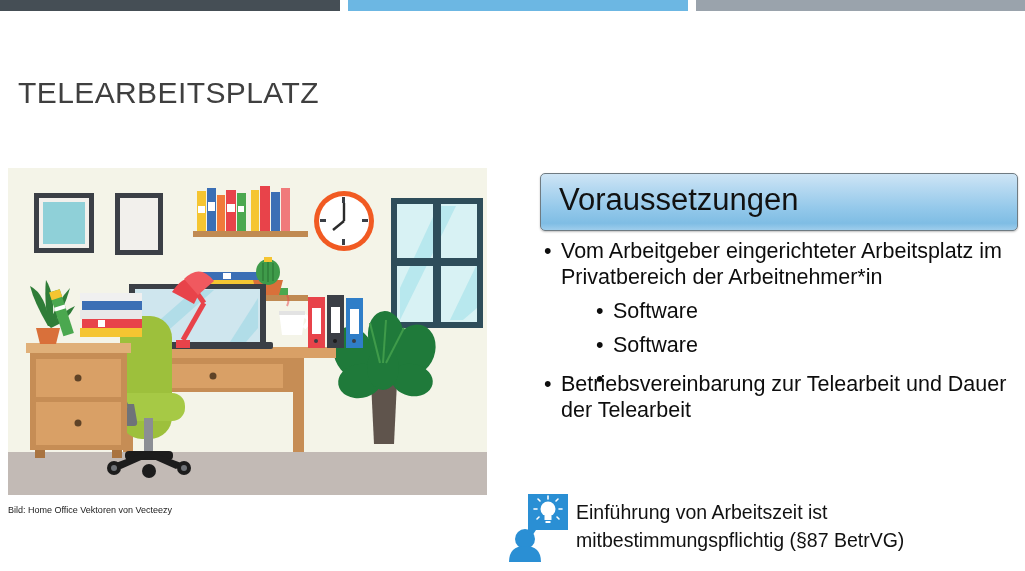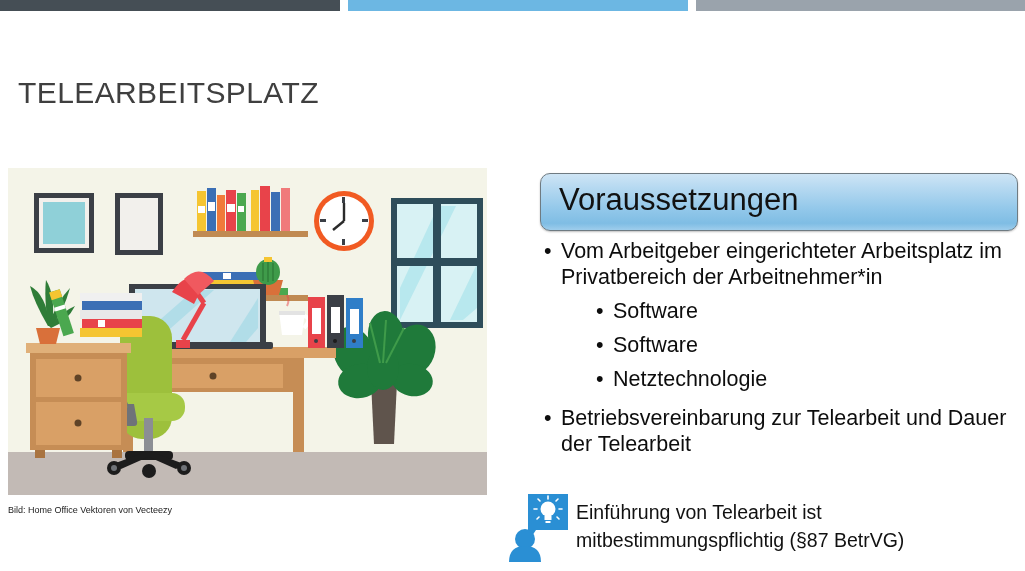--- a/index.html
+++ b/index.html
@@ -65,21 +65,21 @@
     top: 173px;
     width: 480px;
   }
 
   #section-header-box {
     position: relative;
     width: 478px;
     height: 58px;
     box-sizing: border-box;
     border: 1px solid #6f7b82;
-    border-radius: 10px;
+    border-radius: 5px;
     background: linear-gradient(to bottom, #cfe5f5 0%, #bcdcf2 18%, #93c8ea 62%, #7fbde4 88%, #9ecdec 100%);
     box-shadow: 0 1px 2px rgba(0,0,0,0.25);
   }
   #section-header-title {
     position: absolute;
     left: 18px;
     top: 8px;
     font-size: 31px;
     color: #111111;
     white-space: nowrap;
@@ -331,21 +331,20 @@
         <li class="bullet-l2">
           <span class="bullet-dot">•</span>
           <span class="bullet-text">Software</span>
         </li>
         <li class="bullet-l2">
           <span class="bullet-dot">•</span>
           <span class="bullet-text">Software</span>
         </li>
         <li class="bullet-l2">
           <span class="bullet-dot">•</span>
-          <span class="bullet-text">Netztechnologie</span>
         </li>
       </ul>
     </li>
     <li class="bullet-l1" id="bullet-group-2">
       <span class="bullet-dot">•</span>
       <span class="bullet-text">Betriebsvereinbarung zur Telearbeit und Dauer der Telearbeit</span>
     </li>
   </ul>
 </div>
 
@@ -366,16 +365,16 @@
         <line x1="48" y1="9" x2="50" y2="7"></line>
         <line x1="31" y1="25" x2="29" y2="27"></line>
         <line x1="49" y1="25" x2="51" y2="27"></line>
       </g>
 
       <circle cx="17" cy="47" r="10" fill="#2a8fd4"></circle>
       <path d="M1 70 q0 -16 16 -16 q16 0 16 16 Z" fill="#2a8fd4"></path>
     </svg>
   </div>
   <div id="footnote-text">
-    <span class="fn-line">Einführung von Telearbeit ist</span>
+    <span class="fn-line">Einführung von Arbeitszeit ist</span>
     <span class="fn-line">mitbestimmungspflichtig (§87 BetrVG)</span>
   </div>
 </div>
 
 </body></html>

